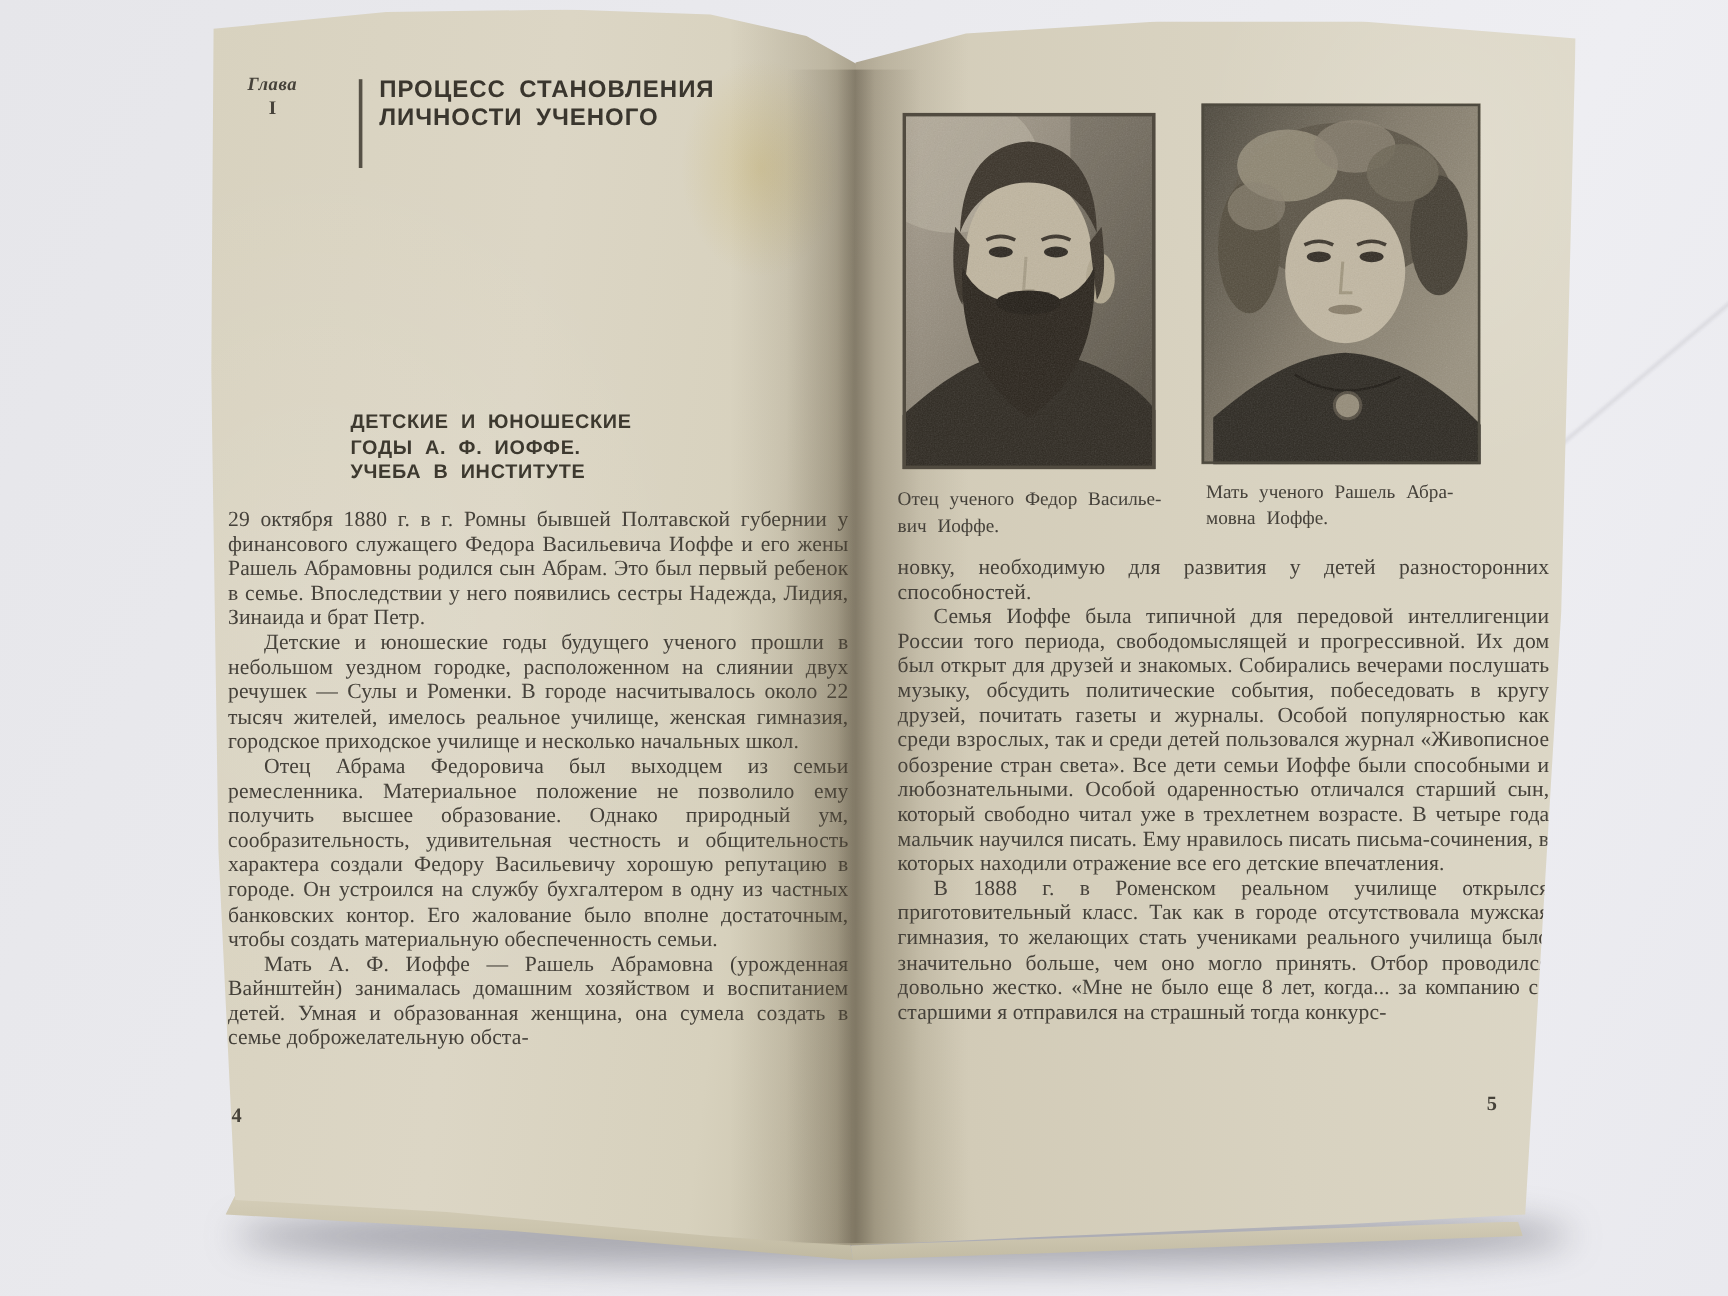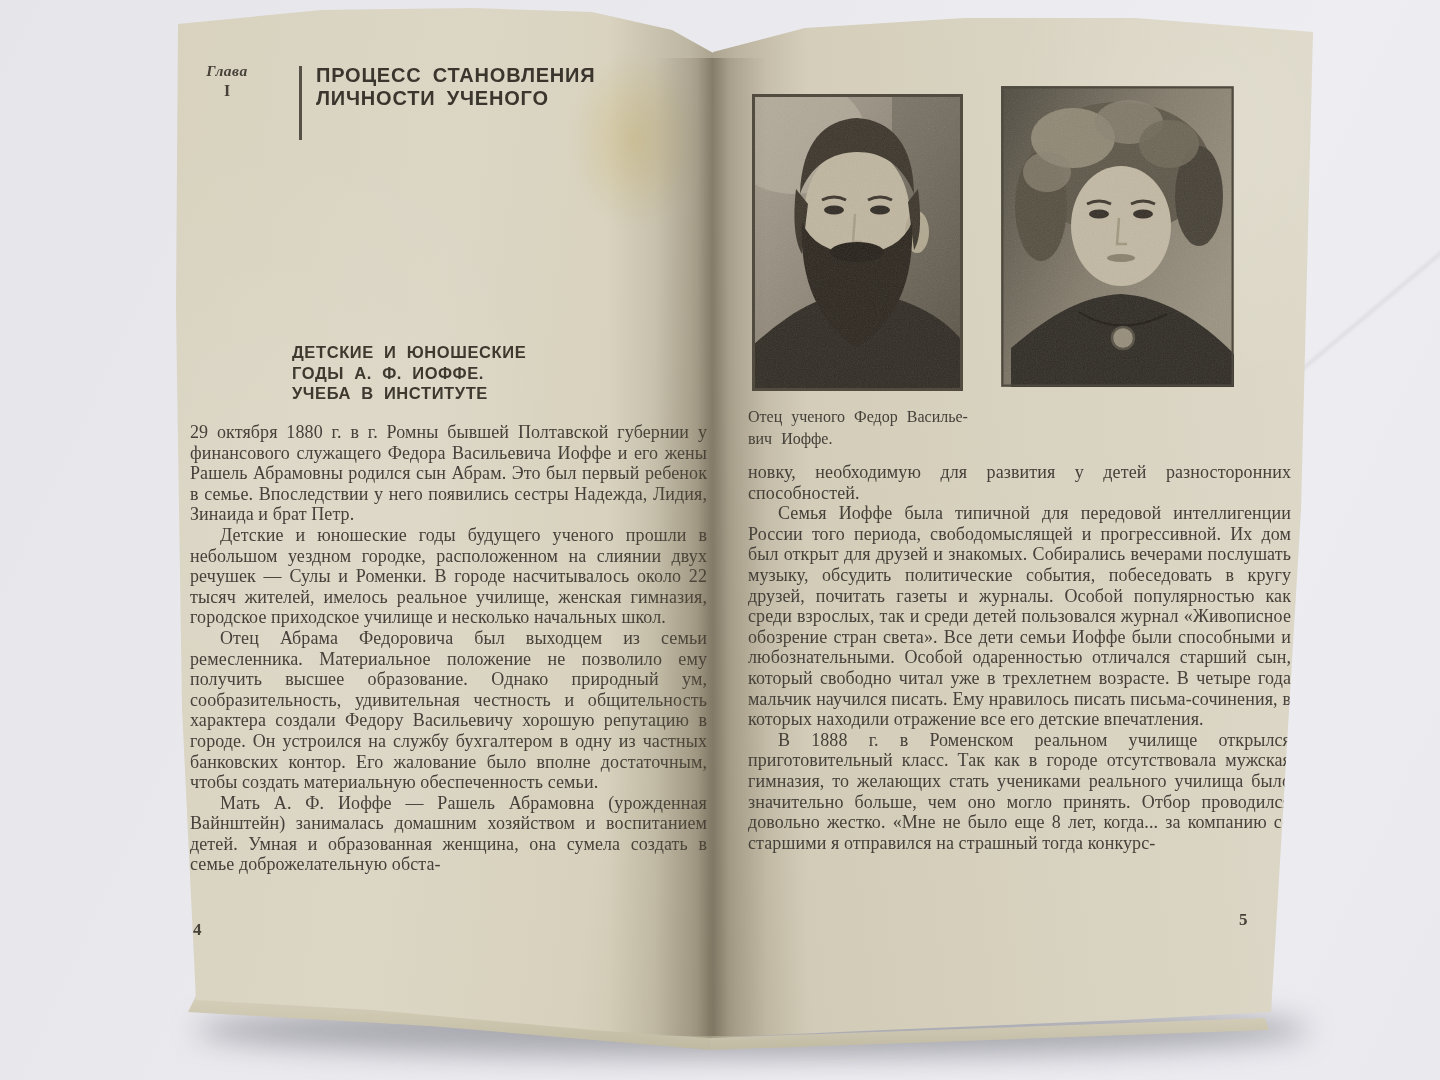--- a/index.html
+++ b/index.html
@@ -199,20 +199,24 @@
     <path d="M78,226 Q118,252 166,228" stroke="#1f1b15" stroke-width="2" fill="none"></path>
     <circle cx="122" cy="252" r="11" fill="#968d7a" stroke="#554e42" stroke-width="2.5"></circle>
     <rect x="0" y="0" width="233" height="301" filter="url(#grain)" opacity="0.16"></rect>
     <rect x="1.5" y="1.5" width="230" height="298" fill="none" stroke="#4e4a3f" stroke-width="2"></rect>
   </svg>
 
   <div class="caption caption-father">
     <div>Отец ученого Федор Василье-</div>
     <div>вич Иоффе.</div>
   </div>
+  <div class="caption caption-mother">
+    <div>Мать ученого Рашель Абра-</div>
+    <div>мовна Иоффе.</div>
+  </div>
 
   <div class="body-col right-body">
     <p class="no-indent">новку, необходимую для развития у детей разносторонних способностей.</p>
     <p>Семья Иоффе была типичной для передовой интеллигенции России того периода, свободомыслящей и прогрессивной. Их дом был открыт для друзей и знакомых. Собирались вечерами послушать музыку, обсудить политические события, побеседовать в кругу друзей, почитать газеты и журналы. Особой популярностью как среди взрослых, так и среди детей пользовался журнал «Живописное обозрение стран света». Все дети семьи Иоффе были способными и любознательными. Особой одаренностью отличался старший сын, который свободно читал уже в трехлетнем возрасте. В четыре года мальчик научился писать. Ему нравилось писать письма-сочинения, в которых находили отражение все его детские впечатления.</p>
     <p>В 1888 г. в Роменском реальном училище открылся приготовительный класс. Так как в городе отсутствовала мужская гимназия, то желающих стать учениками реального училища было значительно больше, чем оно могло принять. Отбор проводился довольно жестко. «Мне не было еще 8 лет, когда... за компанию со старшими я отправился на страшный тогда конкурс-</p>
   </div>
 
   <div class="page-num page-num-right">5</div>
 </div>
 

